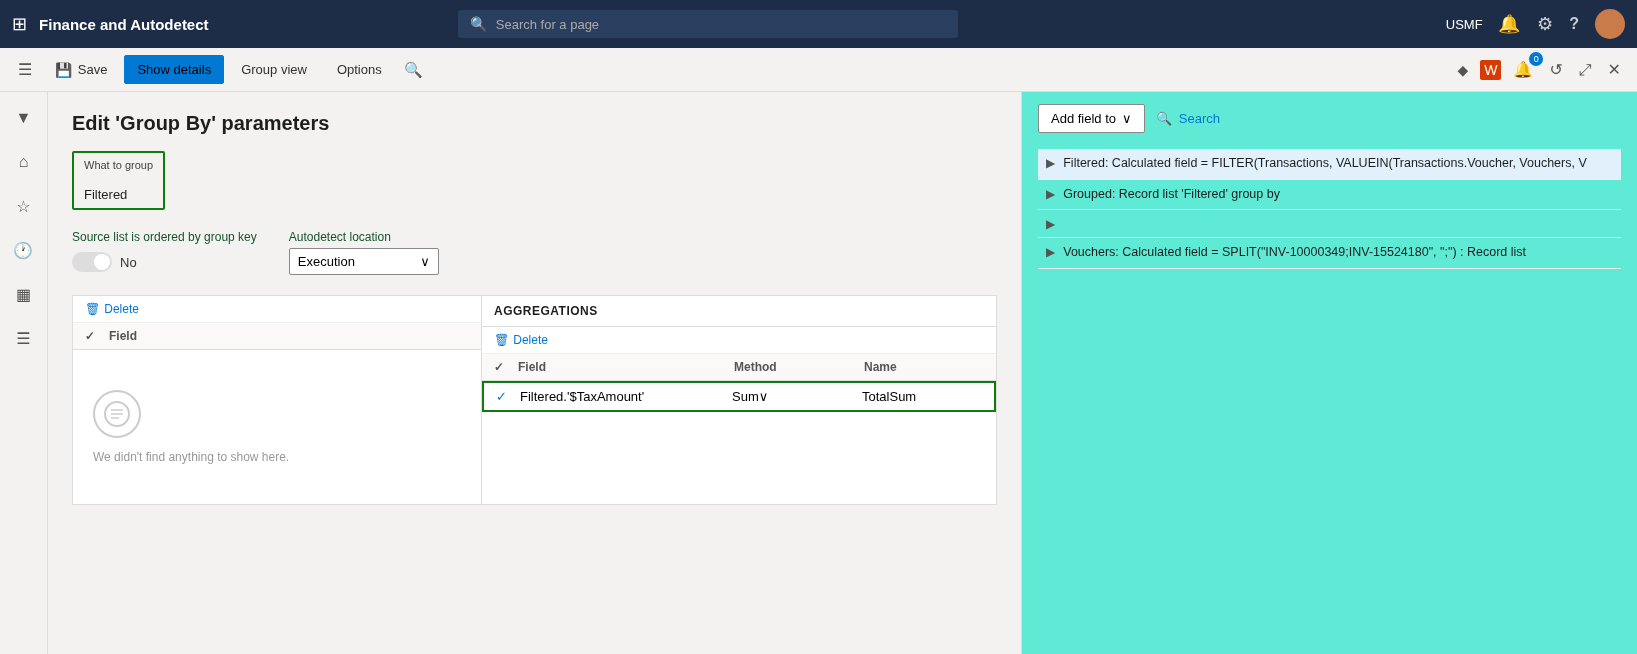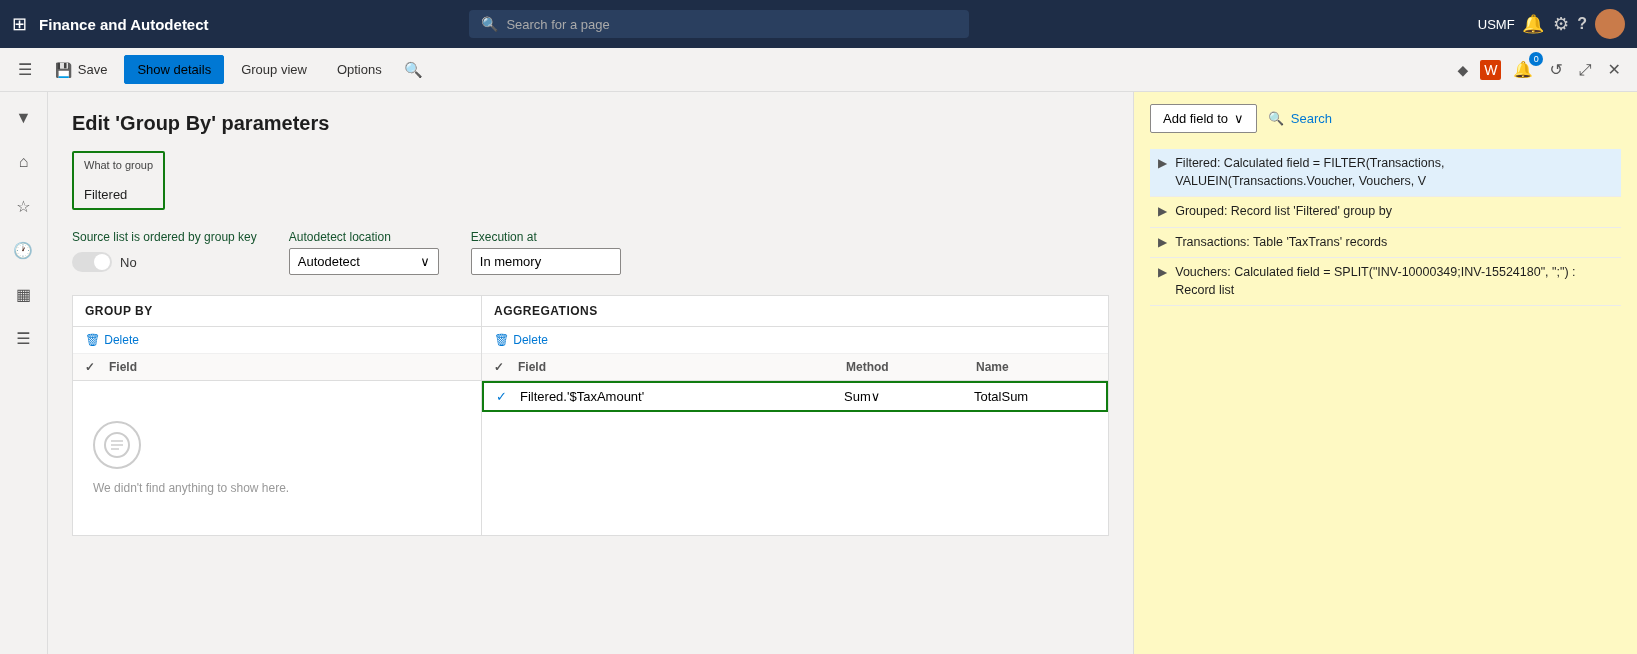--- a/index.html
+++ b/index.html
@@ -32,21 +32,21 @@
       border: none;
       color: #ccc;
       font-size: 13px;
       outline: none;
       width: 100%;
     }
     .top-nav-search input::placeholder { color: #aaa; }
     .top-nav-right {
       display: flex;
       align-items: center;
-      gap: 8px;
+      gap: 16px;
       margin-left: auto;
       color: white;
       font-size: 13px;
     }
     .top-nav-right .icon-btn { cursor: pointer; font-size: 18px; color: #ccc; position: relative; }
     .nav-badge {
       position: absolute;
       top: -4px;
       right: -6px;
       background: #0078d4;
@@ -287,22 +287,22 @@
       border-radius: 50%;
       display: flex;
       align-items: center;
       justify-content: center;
       font-size: 20px;
       color: #ccc;
     }
 
     
     .right-panel {
-      width: 504px;
-      background: #fef9c3;
+      width: 616px;
+      background: #5eead4;
       border-left: 1px solid #ddd;
       padding: 12px 16px;
       overflow-y: auto;
     }
 
     .add-field-row {
       display: flex;
       align-items: center;
       gap: 12px;
       margin-bottom: 16px;
@@ -433,35 +433,30 @@
       <div class="form-field">
         <div class="form-label">Source list is ordered by group key</div>
         <div class="toggle-row">
           <div class="toggle off"></div>
           <span class="toggle-label">No</span>
         </div>
       </div>
       <div class="form-field">
         <div class="form-label">Autodetect location</div>
         <div class="select-field">
-          <span>Autodetect</span>
+          <span>Execution</span>
           <span>∨</span>
         </div>
       </div>
-      <div class="form-field">
-        <div class="form-label">Execution at</div>
-        <div class="text-field">In memory</div>
-      </div>
     </div>
 
     
     <div style="display:flex;gap:0;">
 
       <div class="table-section" style="max-width:410px;">
-        <div class="section-header">GROUP BY</div>
         <div class="delete-row">
           <button class="delete-btn">
             <span>🗑</span>
             <span>Delete</span>
           </button>
         </div>
         <div class="table-header-row">
           <div class="col-check">✓</div>
           <div class="col-field">Field</div>
         </div>
@@ -522,21 +517,20 @@
       <div class="tree-item highlighted">
         <span class="tree-arrow">▶</span>
         <span class="tree-text">Filtered: Calculated field = FILTER(Transactions, VALUEIN(Transactions.Voucher, Vouchers, V</span>
       </div>
       <div class="tree-item">
         <span class="tree-arrow">▶</span>
         <span class="tree-text">Grouped: Record list 'Filtered' group by</span>
       </div>
       <div class="tree-item">
         <span class="tree-arrow">▶</span>
-        <span class="tree-text">Transactions: Table 'TaxTrans' records</span>
       </div>
       <div class="tree-item">
         <span class="tree-arrow">▶</span>
         <span class="tree-text">Vouchers: Calculated field = SPLIT("INV-10000349;INV-15524180", ";") : Record list</span>
       </div>
     </div>
   </div>
 
 </div>
 

